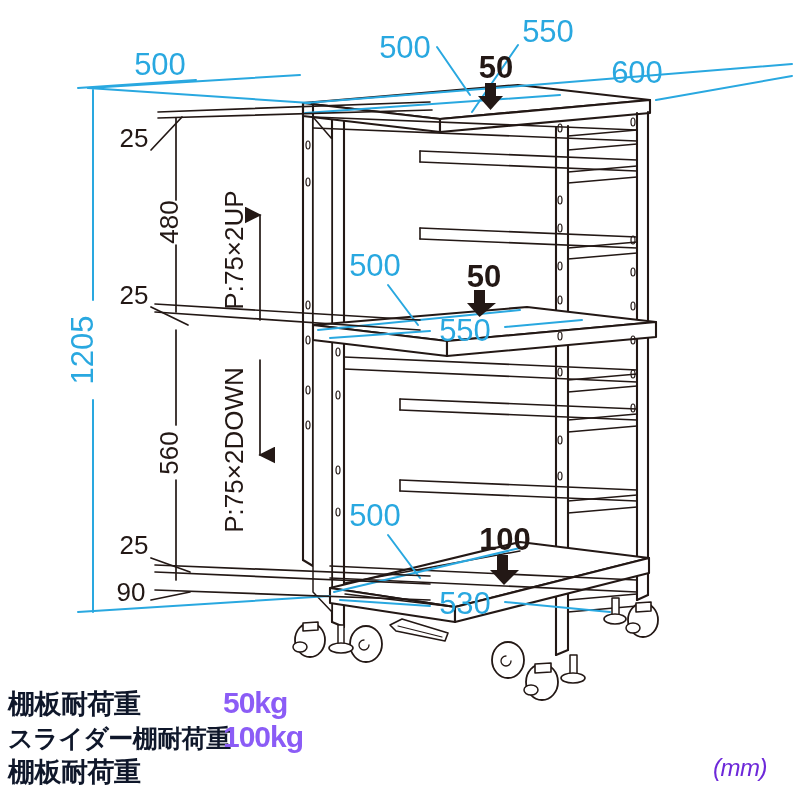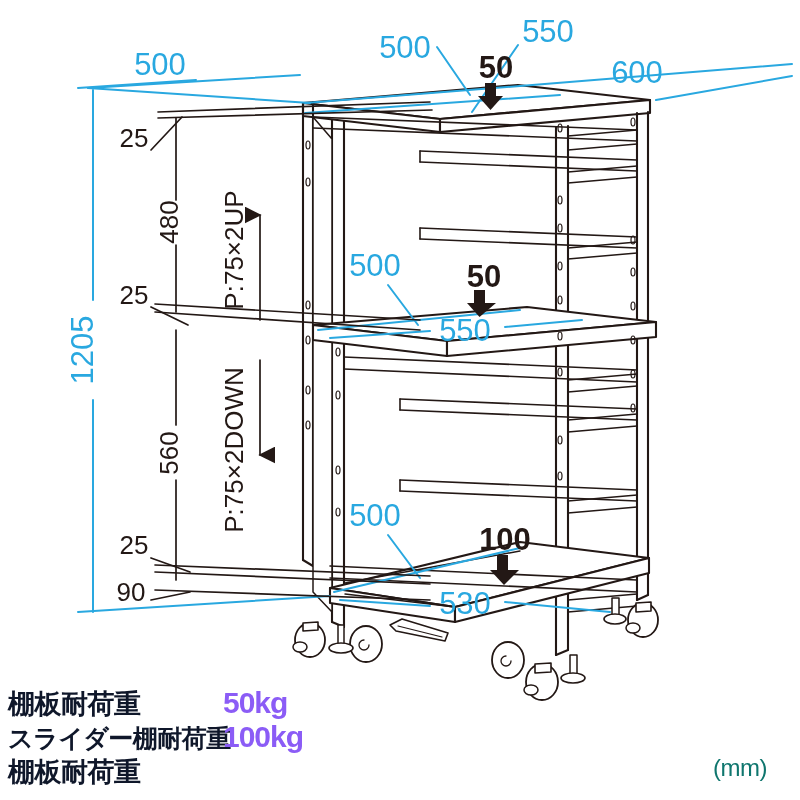--- a/index.html
+++ b/index.html
@@ -50,23 +50,24 @@
     color: #8b5cf6;
     font-family: "Liberation Sans", sans-serif;
     letter-spacing: -1px;
     white-space: nowrap;
   }
   .unit-note {
     position: absolute;
     left: 713px;
     top: 754px;
     font-size: 24px;
-    color: #0f766e;
+    color: #6d28d9;
     font-family: "Liberation Sans", sans-serif;
     letter-spacing: -0.5px;
+    font-style: italic;
   }
 </style>
 </head>
 <body>
 
 <div id="page">
 
   <svg id="drawing-svg" viewBox="0 0 800 800">
     <defs>
       <marker id="arrowFill" markerWidth="10" markerHeight="10" refX="5" refY="9" orient="auto">

